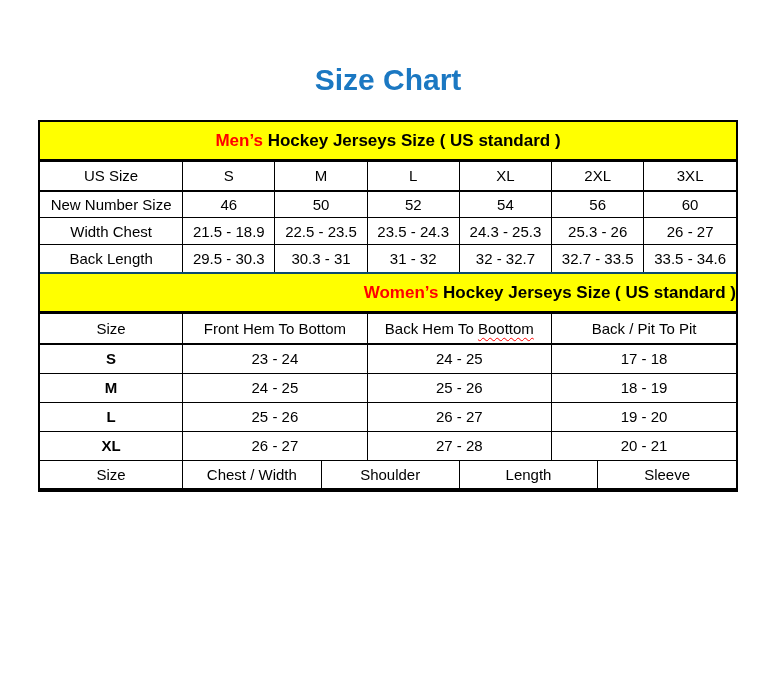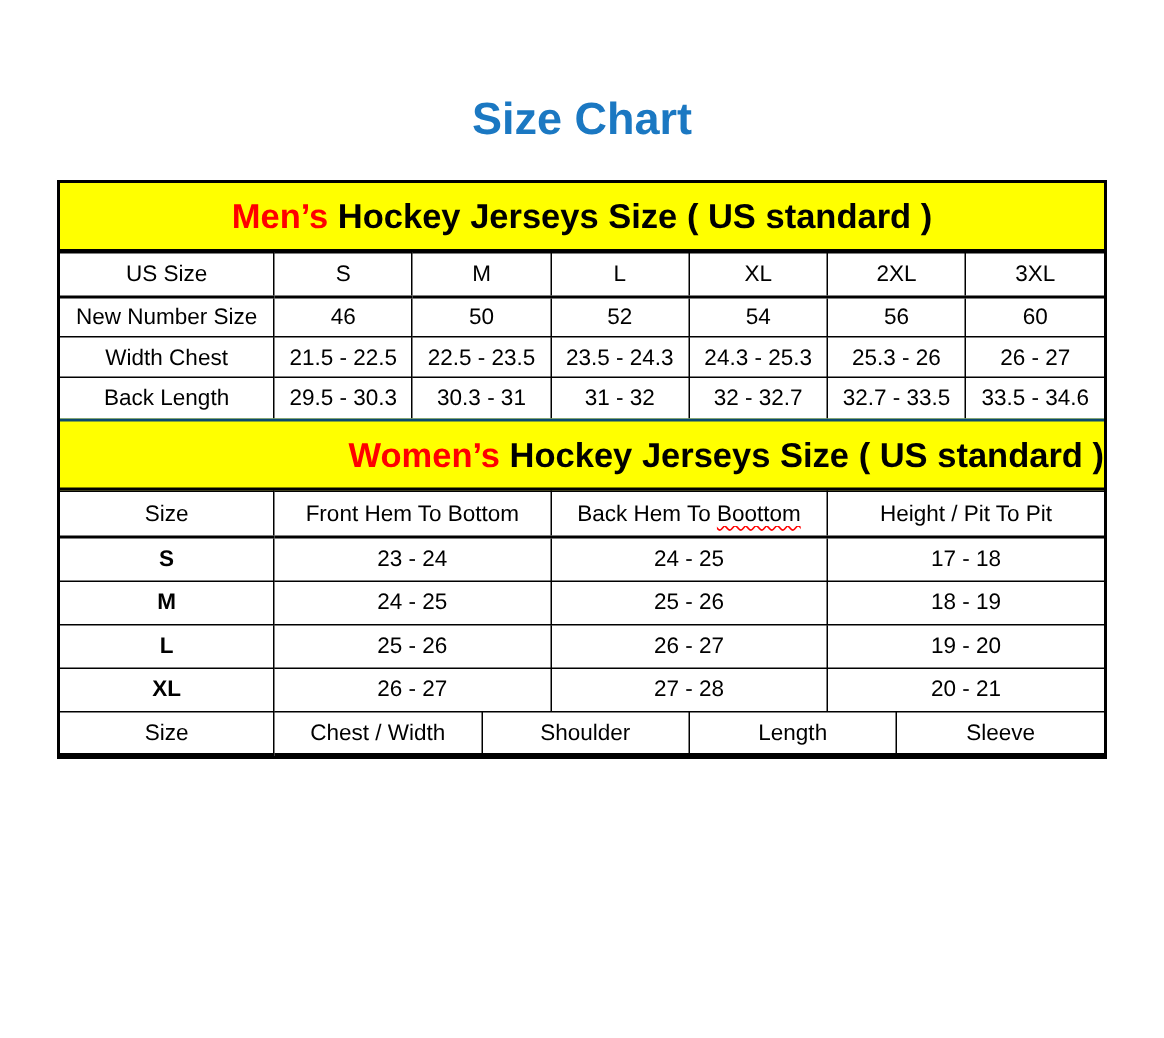--- a/index.html
+++ b/index.html
@@ -31,21 +31,21 @@
     box-sizing: border-box;
     width: 700px;
     margin: 22px 0 0 38px;
     border: 2px solid #000000;
     background: #ffffff;
   }
   .band {
     background: #ffff00;
     text-align: center;
     font-weight: bold;
-    font-size: 23px;
+    font-size: 17px;
     padding: 9px 0 8px 0;
     border-bottom: 2px solid #000000;
   }
   .band.mid {
     border-top: 2px solid #0c4a6e;
     text-align: right;
   }
   .band .hl {
     color: #ff0000;
   }
@@ -129,21 +129,21 @@
           <td>New Number Size</td>
           <td>46</td>
           <td>50</td>
           <td>52</td>
           <td>54</td>
           <td>56</td>
           <td>60</td>
         </tr>
         <tr>
           <td>Width Chest</td>
-          <td>21.5 - 22.5</td>
+          <td>21.5 - 18.9</td>
           <td>22.5 - 23.5</td>
           <td>23.5 - 24.3</td>
           <td>24.3 - 25.3</td>
           <td>25.3 - 26</td>
           <td>26 - 27</td>
         </tr>
         <tr>
           <td>Back Length</td>
           <td>29.5 - 30.3</td>
           <td>30.3 - 31</td>
@@ -164,21 +164,21 @@
           <col class="c-label">
           <col>
           <col>
           <col>
         </colgroup>
       <tbody>
         <tr class="hdr">
           <th>Size</th>
           <th>Front Hem To Bottom</th>
           <th><span>Back Hem To </span><span class="misspell">Boottom</span></th>
-          <th>Height / Pit To Pit</th>
+          <th>Back / Pit To Pit</th>
         </tr>
         <tr>
           <td class="lbl-bold">S</td>
           <td>23 - 24</td>
           <td>24 - 25</td>
           <td>17 - 18</td>
         </tr>
         <tr>
           <td class="lbl-bold">M</td>
           <td>24 - 25</td>

